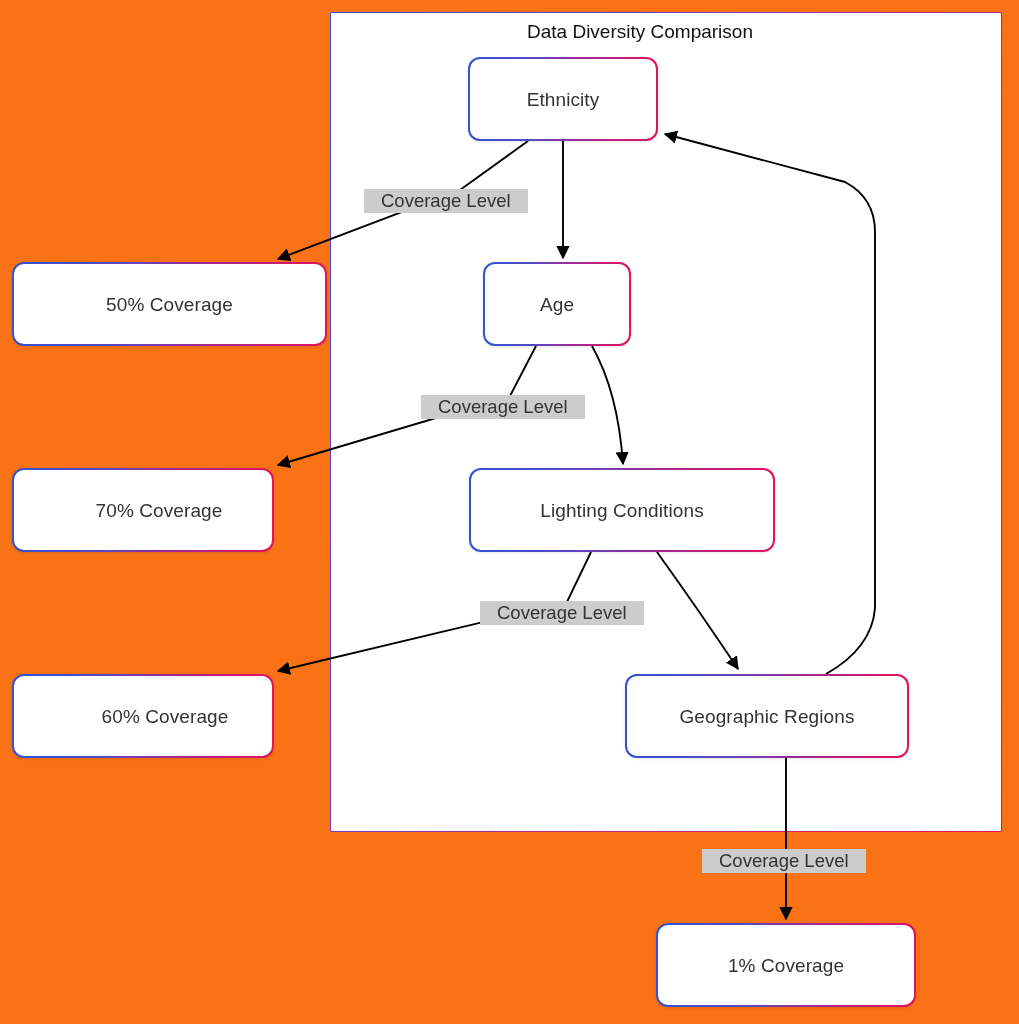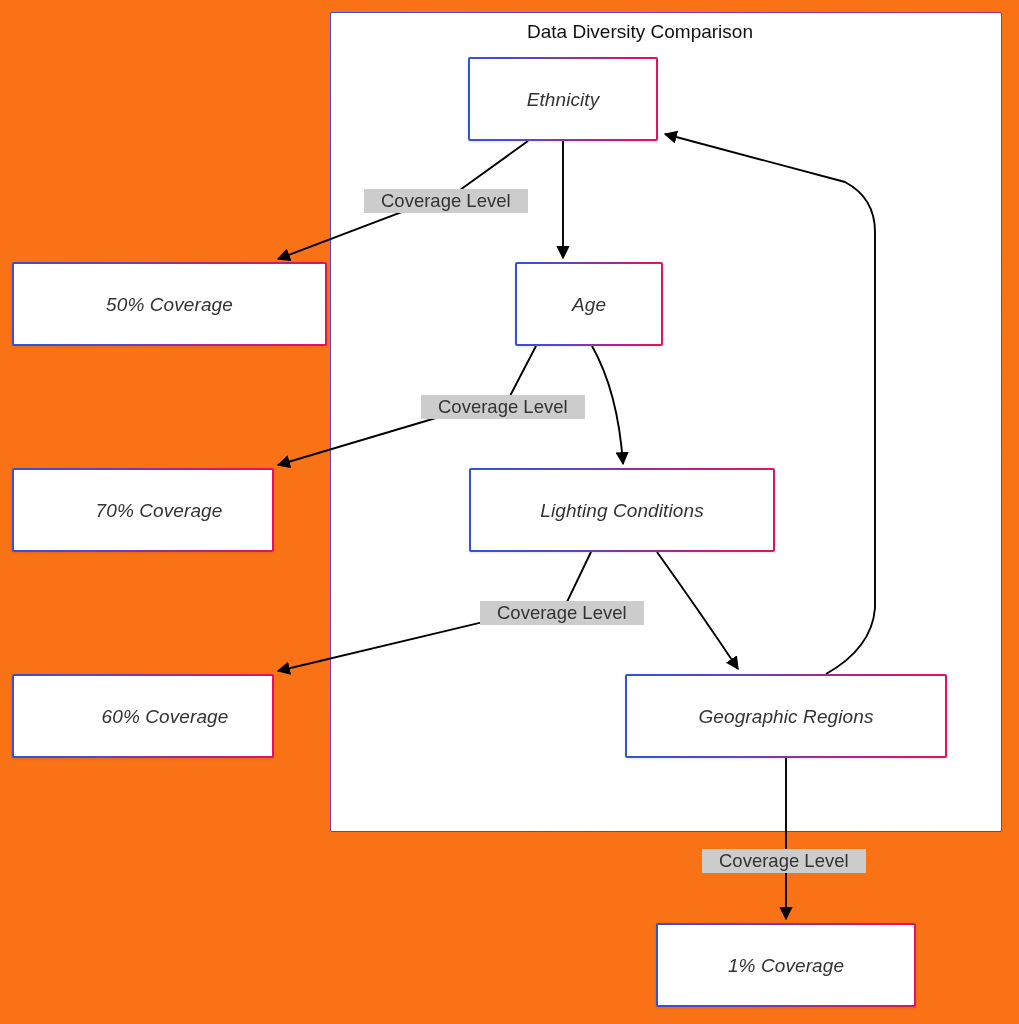--- a/index.html
+++ b/index.html
@@ -24,32 +24,31 @@
     left: 0;
     width: 1019px;
     height: 1024px;
     overflow: visible;
   }
   .node {
     position: absolute;
     box-sizing: border-box;
     background: #ffffff;
     border: 2px solid transparent;
-    border-radius: 2px;
+    border-radius: 12px;
     display: flex;
     align-items: center;
     justify-content: center;
     
     background-image:
        linear-gradient(#ffffff, #ffffff),
        linear-gradient(90deg, #2f54d6 0%, #5c46c4 35%, #a02a95 60%, #e5115c 100%);
     background-origin: border-box;
     background-clip: padding-box, border-box;
     box-shadow: 0 1px 3px rgba(0,0,0,0.10);
-    font-style: italic;
   }
   .node-label {
     font-size: 19px;
     color: #333333;
     letter-spacing: 0.1px;
     white-space: nowrap;
     line-height: 1;
   }
   .cluster {
     position: absolute;
@@ -107,37 +106,37 @@
   </svg>
 
   <div class="node" style="left:468px; top:57px; width:190px; height:84px;">
     <span class="node-label">Ethnicity</span>
   </div>
 
   <div class="node" style="left:12px; top:262px; width:315px; height:84px;">
     <span class="node-label">50% Coverage</span>
   </div>
 
-  <div class="node" style="left:515px; top:262px; width:148px; height:84px;">
+  <div class="node" style="left:483px; top:262px; width:148px; height:84px;">
     <span class="node-label">Age</span>
   </div>
 
   <div class="node" style="left:12px; top:468px; width:262px; height:84px;padding-left:32px;">
     <span class="node-label">70% Coverage</span>
   </div>
 
   <div class="node" style="left:469px; top:468px; width:306px; height:84px;">
     <span class="node-label">Lighting Conditions</span>
   </div>
 
   <div class="node" style="left:12px; top:674px; width:262px; height:84px;padding-left:44px;">
     <span class="node-label">60% Coverage</span>
   </div>
 
-  <div class="node" style="left:625px; top:674px; width:322px; height:84px;">
+  <div class="node" style="left:625px; top:674px; width:284px; height:84px;">
     <span class="node-label">Geographic Regions</span>
   </div>
 
   <div class="node" style="left:656px; top:923px; width:260px; height:84px;">
     <span class="node-label">1% Coverage</span>
   </div>
 
   <div class="edge-label" style="left:364px; top:189px;">Coverage Level</div>
   <div class="edge-label" style="left:421px; top:395px;">Coverage Level</div>
   <div class="edge-label" style="left:480px; top:601px;">Coverage Level</div>

